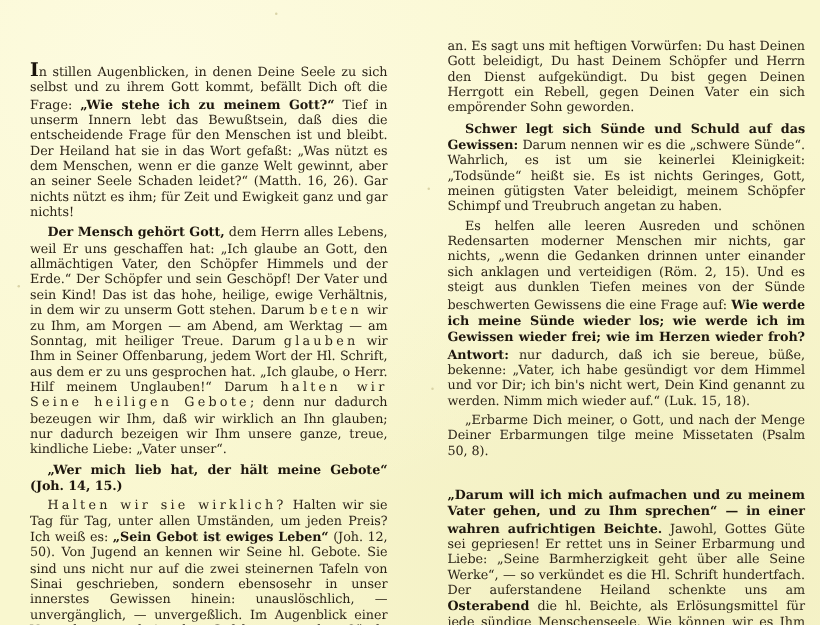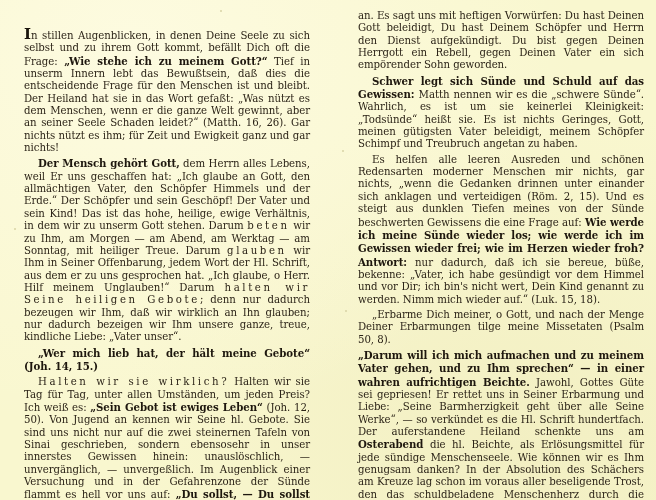--- a/index.html
+++ b/index.html
@@ -33,21 +33,21 @@
       text-align: justify;
       letter-spacing: -0.05px;
     }
     .col-left { left: 24px; }
     .col-right { left: 358px; top: 10px; }
     .para {
       margin: 0 0 3px 0;
       text-indent: 14px;
       hyphens: manual;
     }
-    .para.noindent { text-indent: 0; }
+    .para.noindent { text-indent: 0; margin-top: 22px; }
     .b { font-weight: bold; color: #1e170e; }
     .spaced { letter-spacing: 2.6px; }
     .dropcap {
       font-weight: bold;
       font-size: 15px;
       line-height: 10px;
       color: #1a140b;
     }
     .gutter-speck {
       position: absolute;
@@ -73,21 +73,21 @@
     <p class="para">
       <span class="spaced">Halten wir sie wirklich?</span><span> Halten wir sie Tag für Tag, unter allen Umständen, um jeden Preis? Ich weiß es: </span><span class="b">„Sein Gebot ist ewiges Leben“</span><span> (Joh. 12, 50). Von Jugend an kennen wir Seine hl. Gebote. Sie sind uns nicht nur auf die zwei steinernen Tafeln von Sinai geschrieben, sondern ebensosehr in unser innerstes Gewissen hinein: unauslöschlich, — unvergänglich, — unvergeßlich. Im Augenblick einer Versuchung und in der Gefahrenzone der Sünde flammt es hell vor uns auf: </span><span class="b">„Du sollst, — Du sollst nicht.“</span>
     </p>
   </div>
 
   <div class="column col-right">
     <p class="para noindent">
       <span>an. Es sagt uns mit heftigen Vorwürfen: Du hast Deinen Gott beleidigt, Du hast Deinem Schöpfer und Herrn den Dienst aufgekündigt. Du bist gegen Deinen Herrgott ein Rebell, gegen Deinen Vater ein sich empörender Sohn geworden.</span>
     </p>
     <p class="para">
-      <span class="b">Schwer legt sich Sünde und Schuld auf das Gewissen:</span><span> Matth nennen wir es die „schwere Sünde“. Wahrlich, es ist um sie keinerlei Kleinigkeit: „Todsünde“ heißt sie. Es ist nichts Geringes, Gott, meinen gütigsten Vater beleidigt, meinem Schöpfer Schimpf und Treubruch angetan zu haben.</span>
+      <span class="b">Schwer legt sich Sünde und Schuld auf das Gewissen:</span><span> Darum nennen wir es die „schwere Sünde“. Wahrlich, es ist um sie keinerlei Kleinigkeit: „Todsünde“ heißt sie. Es ist nichts Geringes, Gott, meinen gütigsten Vater beleidigt, meinem Schöpfer Schimpf und Treubruch angetan zu haben.</span>
     </p>
     <p class="para">
       <span>Es helfen alle leeren Ausreden und schönen Redensarten moderner Menschen mir nichts, gar nichts, „wenn die Gedanken drinnen unter einander sich anklagen und verteidigen (Röm. 2, 15). Und es steigt aus dunklen Tiefen meines von der Sünde beschwerten Gewissens die eine Frage auf: </span><span class="b">Wie werde ich meine Sünde wieder los; wie werde ich im Gewissen wieder frei; wie im Herzen wieder froh? Antwort:</span><span> nur dadurch, daß ich sie bereue, büße, bekenne: „Vater, ich habe gesündigt vor dem Himmel und vor Dir; ich bin's nicht wert, Dein Kind genannt zu werden. Nimm mich wieder auf.“ (Luk. 15, 18).</span>
     </p>
     <p class="para">
       <span>„Erbarme Dich meiner, o Gott, und nach der Menge Deiner Erbarmungen tilge meine Missetaten (Psalm 50, 8).</span>
     </p>
     <p class="para noindent">
       <span class="b">„Darum will ich mich aufmachen und zu meinem Vater gehen, und zu Ihm sprechen“ — in einer wahren aufrichtigen Beichte.</span><span> Jawohl, Gottes Güte sei gepriesen! Er rettet uns in Seiner Erbarmung und Liebe: „Seine Barmherzigkeit geht über alle Seine Werke“, — so verkündet es die Hl. Schrift hundertfach. Der auferstandene Heiland schenkte uns am </span><span class="b">Osterabend</span><span> die hl. Beichte, als Erlösungsmittel für jede sündige Menschenseele. Wie können wir es Ihm genugsam danken? In der Absolution des Schächers am Kreuze lag schon im voraus aller beseligende Trost, den das schuldbeladene Menschenherz durch die befreiende Aussprache im demütigen </span>
     </p>

